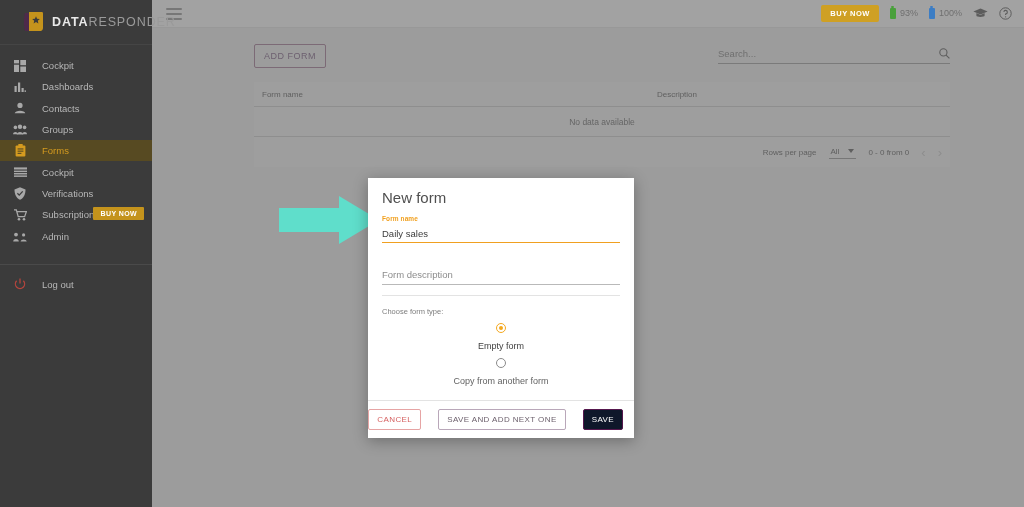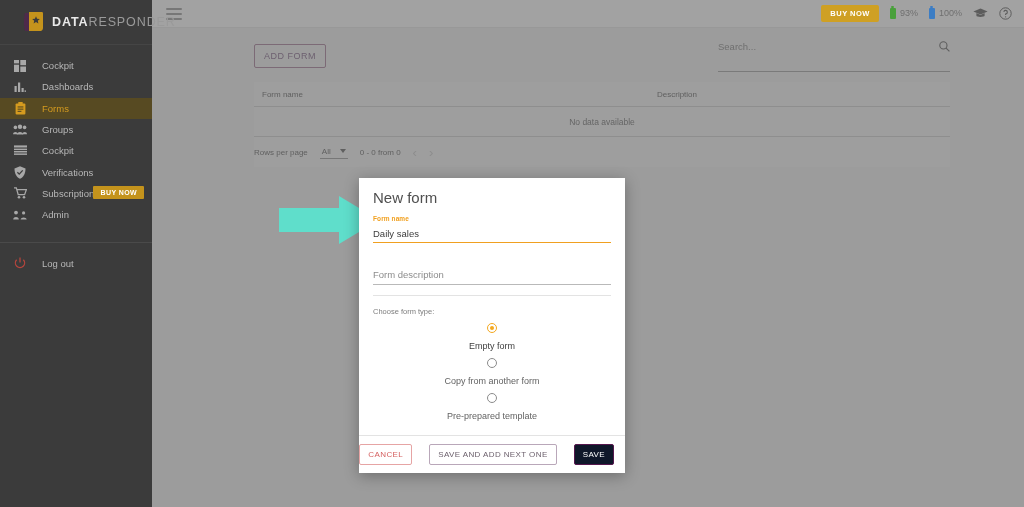--- a/index.html
+++ b/index.html
@@ -92,21 +92,21 @@
   
   .content { padding: 12px 74px 0 74px; margin-left: 28px; }
   .toolrow { display:flex; align-items:center; height:32px; }
   .add-form-btn {
     border: 1px solid #7c6a76; color: #6d6070; background: transparent;
     font-size: 9px; letter-spacing: .5px; padding: 6px 9px;
     border-radius: 2px; cursor: pointer;
   }
   .search-wrap {
     margin-left: auto; width: 232px; position: relative;
-    border-bottom: 1px solid #7a7a7a; padding-bottom: 19px;
+    border-bottom: 1px solid #7a7a7a; padding-bottom: 4px;
     display: flex; align-items: center;
   }
   .search-input {
     border: none; background: transparent; outline: none;
     font-size: 9.5px; color: #6f6f6f; width: 100%;
     font-family: "Liberation Sans", sans-serif;
   }
   .search-input::placeholder { color: #6f6f6f; }
   .search-ico { color: #5d5d5d; display: flex; }
 
@@ -116,42 +116,42 @@
     border-bottom: 1px solid #8e8e8e; padding: 0 8px;
   }
   .th { font-size: 8px; color: #5f5f5f; }
   .th.c1 { width: 395px; }
   .tbl-empty {
     height: 30px; display: flex; align-items: center; justify-content: center;
     font-size: 8.5px; color: #656565;
     border-bottom: 1px solid #8e8e8e;
   }
   .tbl-foot {
-    height: 30px; display: flex; align-items: center; justify-content: flex-start;
+    height: 30px; display: flex; align-items: center; justify-content: flex-end;
     gap: 12px; padding-right: 8px;
   }
   .foot-lbl { font-size: 8px; color: #5f5f5f; }
   .rpp-select {
     display: flex; align-items: center; gap: 9px;
     border-bottom: 1px solid #777; padding: 1px 2px 2px 2px; cursor: pointer;
   }
   .rpp-val { font-size: 8px; color: #5f5f5f; }
   .caret { width:0;height:0;border-left:3.5px solid transparent;
     border-right:3.5px solid transparent;border-top:4px solid #5f5f5f; }
   .pager-btn { color:#8d8d8d; font-size: 13px; cursor:pointer; line-height:1; }
 
   
   .arrow-anno {
     position: absolute; left: 277px; top: 194px;
     width: 104px; height: 52px; z-index: 30;
   }
 
   
   .modal {
-    position: absolute; left: 359px; top: 178px;
+    position: absolute; left: 368px; top: 178px;
     width: 266px; background: #fff; z-index: 40;
     box-shadow: 0 3px 14px rgba(0,0,0,.30);
   }
   .modal-title {
     font-size: 15px; color: #4f4f4f; font-weight: normal;
     padding: 11px 14px 9px 14px;
   }
   .modal-body { padding: 0 14px 14px 14px; }
   .field { margin-bottom: 2px; }
   .field-label-focus {
@@ -238,46 +238,55 @@
           <svg width="12" height="12" viewBox="0 0 12 12" fill="currentColor">
             <rect x="0.5" y="5" width="2.2" height="6"></rect>
               <rect x="4" y="1.5" width="2.2" height="9.5"></rect>
             <rect x="7.5" y="7" width="2.2" height="4"></rect>
               <rect x="10.6" y="9.3" width="1.3" height="1.7"></rect>
           </svg>
         </span>
         <span class="nav-label">Dashboards</span>
       </div>
 
-
-      <div class="nav-item active">
-        <span class="nav-ico">
-          <svg width="11" height="13" viewBox="0 0 11 13" fill="currentColor">
-            <rect x="0.6" y="1.4" width="9.8" height="11.1" rx="1.1"></rect>
-            <rect x="3.3" y="0" width="4.4" height="2.4" rx="0.6"></rect>
-            <rect x="2.6" y="4.4" width="5.8" height="1.1" fill="#574a22"></rect>
-            <rect x="2.6" y="6.6" width="5.8" height="1.1" fill="#574a22"></rect>
-            <rect x="2.6" y="8.8" width="3.8" height="1.1" fill="#574a22"></rect>
-          </svg>
-        </span>
-        <span class="nav-label">Forms</span>
+      <div class="nav-item">
+        <span class="nav-ico">
+          <svg width="12" height="12" viewBox="0 0 12 12" fill="currentColor">
+            <circle cx="6" cy="3.4" r="2.6"></circle>
+              <path d="M0.7 11.3 C1 7.9, 11 7.9, 11.3 11.3 Z"></path>
+          </svg>
+        </span>
+        <span class="nav-label">Contacts</span>
       </div>
 
       <div class="nav-item">
         <span class="nav-ico">
           <svg width="14" height="11" viewBox="0 0 14 11" fill="currentColor">
             <circle cx="2.4" cy="3.4" r="1.8"></circle>
               <circle cx="11.6" cy="3.4" r="1.8"></circle>
               <circle cx="7" cy="2.7" r="2.2"></circle>
             <path d="M0 10.2 C0.3 7.4, 4.5 7.4, 4.8 10.2 Z"></path>
               <path d="M9.2 10.2 C9.5 7.4, 14 7.4, 14 10.2 Z"></path>
             <path d="M3.7 10.6 C4 7.2, 10 7.2, 10.3 10.6 Z"></path>
           </svg>
         </span>
         <span class="nav-label">Groups</span>
+      </div>
+
+      <div class="nav-item active">
+        <span class="nav-ico">
+          <svg width="11" height="13" viewBox="0 0 11 13" fill="currentColor">
+            <rect x="0.6" y="1.4" width="9.8" height="11.1" rx="1.1"></rect>
+            <rect x="3.3" y="0" width="4.4" height="2.4" rx="0.6"></rect>
+            <rect x="2.6" y="4.4" width="5.8" height="1.1" fill="#574a22"></rect>
+            <rect x="2.6" y="6.6" width="5.8" height="1.1" fill="#574a22"></rect>
+            <rect x="2.6" y="8.8" width="3.8" height="1.1" fill="#574a22"></rect>
+          </svg>
+        </span>
+        <span class="nav-label">Forms</span>
       </div>
 
       <div class="nav-item">
         <span class="nav-ico">
           <svg width="13" height="11" viewBox="0 0 13 11" fill="currentColor">
             <rect x="0" y="0.4" width="13" height="2.1"></rect>
               <rect x="0" y="3.6" width="13" height="1.5"></rect>
             <rect x="0" y="6" width="13" height="1.5"></rect>
               <rect x="0" y="8.4" width="13" height="1.5"></rect>
           </svg>
@@ -430,24 +439,20 @@
       <div class="choose-lbl">Choose form type:</div>
 
       <div class="radio-row on">
         <span class="radio on"></span>
         <span class="radio-lbl">Empty form</span>
       </div>
       <div class="radio-row">
         <span class="radio"></span>
         <span class="radio-lbl">Copy from another form</span>
       </div>
-      <div class="radio-row">
-        <span class="radio"></span>
-        <span class="radio-lbl">Pre-prepared template</span>
-      </div>
 
     </div>
     <div class="modal-foot">
       <button class="btn btn-cancel">CANCEL</button>
       <button class="btn btn-next">SAVE AND ADD NEXT ONE</button>
       <button class="btn btn-save">SAVE</button>
     </div>
   </div>
 
 </div>

